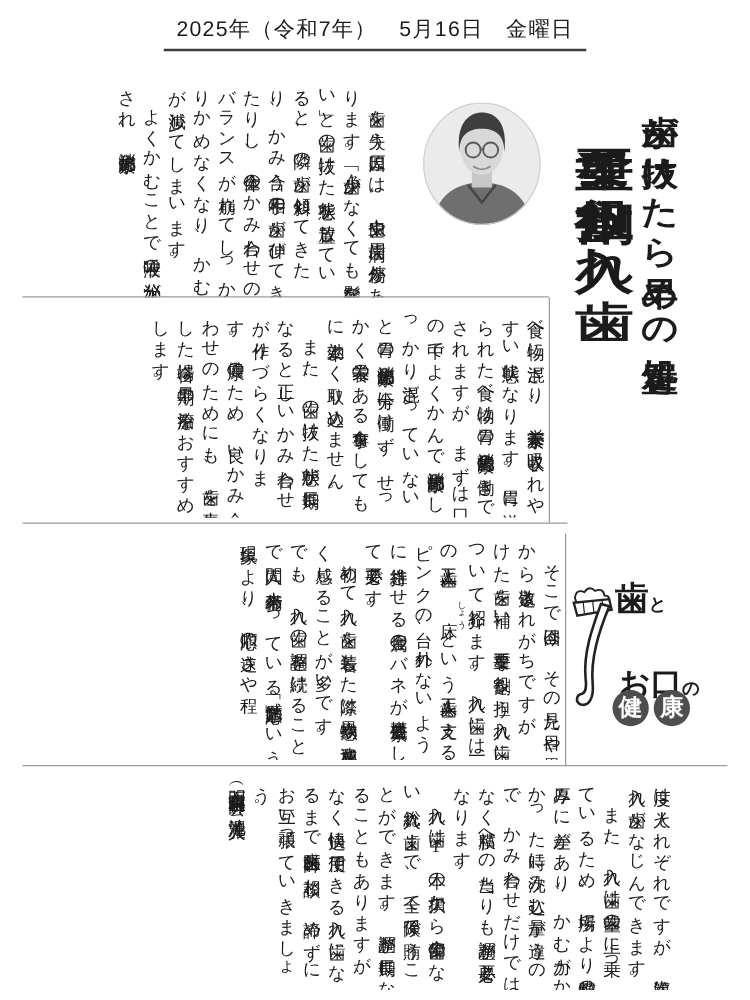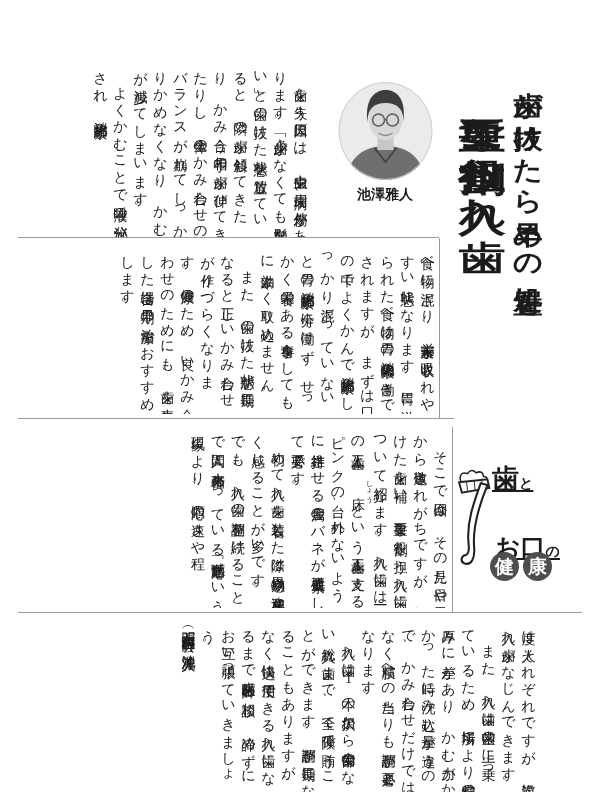--- a/index.html
+++ b/index.html
@@ -46,36 +46,39 @@
   .rule{position:absolute;background:#9a9a9a;}
   .rule-h1{left:18px;top:237px;width:421px;height:1px;}
   .rule-h2{left:18px;top:418px;width:436px;height:1px;}
   .rule-h3{left:18px;top:612px;width:564px;height:1px;}
   .rule-v1{left:439px;top:238px;width:1px;height:180px;}
   .rule-v2{left:452px;top:427px;width:1px;height:185px;}
   
   .logo{position:absolute;left:456px;top:464px;width:118px;height:112px;
         font-family:"Liberation Sans","DejaVu Sans",sans-serif;}
   .logo .brush{position:absolute;left:-4px;top:4px;width:50px;height:106px;}
-  .logo-line{position:absolute;white-space:nowrap;font-weight:700;line-height:1;text-decoration:underline;}
+  .logo-line{position:absolute;white-space:nowrap;font-weight:700;line-height:1;}
   .logo-line1{left:36px;top:2px;font-size:27px;}
   .logo-line2{left:39px;top:34px;font-size:25px;margin-top:37px;}
   .logo-small{font-size:14px;font-weight:600;}
   .logo-circles{position:absolute;left:34px;top:88px;}
   .logo-circle{
     display:inline-block;width:29px;height:29px;margin-right:4px;border-radius:50%;
     background:#4e4e4e;color:#ffffff;font-size:19px;font-weight:700;
     text-align:center;line-height:29px;vertical-align:top;
   }
 </style>
 </head>
 <body>
 
 <div class="page">
 
+  <div class="date-header">
+    <span class="date-text">2025年（令和7年）　5月16日　金曜日</span>
+  </div>
 
   <div class="headline headline-secondary">歯が抜けたら早めの処置を</div>
   <div class="headline headline-primary">重要な役割担う入れ歯</div>
 
   <figure class="photo">
     <svg viewBox="0 0 94 98" aria-hidden="true">
       <defs>
         <clipPath id="photoClip">
             <ellipse cx="47" cy="49" rx="47" ry="49"></ellipse>
           </clipPath>
@@ -89,21 +92,20 @@
         <path d="M29,40 C26,15 38,8 47,8 C57,8 68,15 65,40 C65,27 59,21 47,21 C35,21 29,27 29,40 Z" fill="#3e3e3e"></path>
         <circle cx="40" cy="38" r="6" stroke="#5a5a5a" stroke-width="1.5" fill="none"></circle>
         <circle cx="54" cy="38" r="6" stroke="#5a5a5a" stroke-width="1.5" fill="none"></circle>
         <line x1="46" y1="37.5" x2="48" y2="37.5" stroke="#5a5a5a" stroke-width="1.5"></line>
         <path d="M40,51 Q47,56 54,51" stroke="#8b8b8b" stroke-width="1.5" fill="none"></path>
       </g>
       <ellipse cx="47" cy="49" rx="46.5" ry="48.5" fill="none" stroke="#cfcfcf"></ellipse>
     </svg>
   </figure>
   <div class="photo-caption">
-    <div>池澤雅人</div>
   </div>
 
   <section class="band band1">
     <p>　歯を失う原因には、虫歯や歯周病、外傷があります。「少々歯がなくても影響ない」と歯の抜けた状態を放置していると、隣の歯が傾斜してきたり、かみ合う相手の歯が伸びてきたりし、全体のかみ合わせのバランスが崩れてしっかりかめなくなり、かむ回数が減少してしまいます。</p>
     <p>　よくかむことで唾液の分泌が促進され、消化酵素が</p>
   </section>
 
   <section class="band band2">
     <p>食べ物に混ざり、栄養素が吸収されやすい状態になります。胃に送られた食べ物は胃の消化酵素の働きで消化されますが、まずは口の中でよくかんで消化酵素がしっかり混ざっていないと胃の消化酵素が十分に働けず、せっかく栄養のある食事をしても身体に効率よく取り込めません。</p>
     <p>　また、歯の抜けた状態が長期になると正しいかみ合わせが作りづらくなります。健康のため、良いかみ合わせのためにも、歯を喪失した場合は早期の治療をおすすめします。</p>

